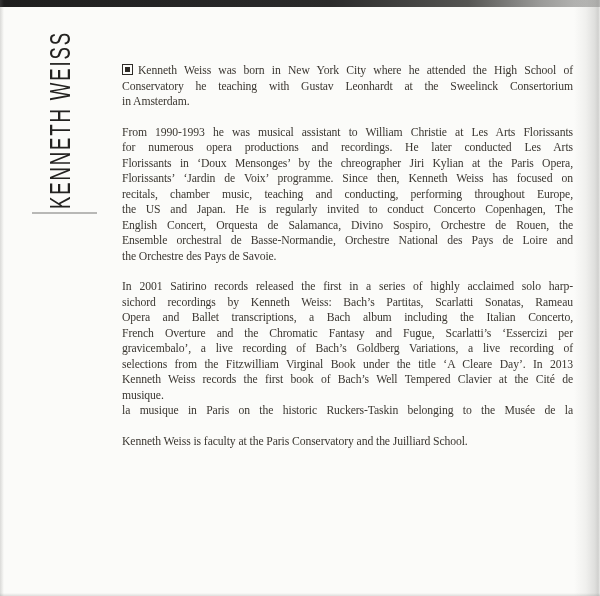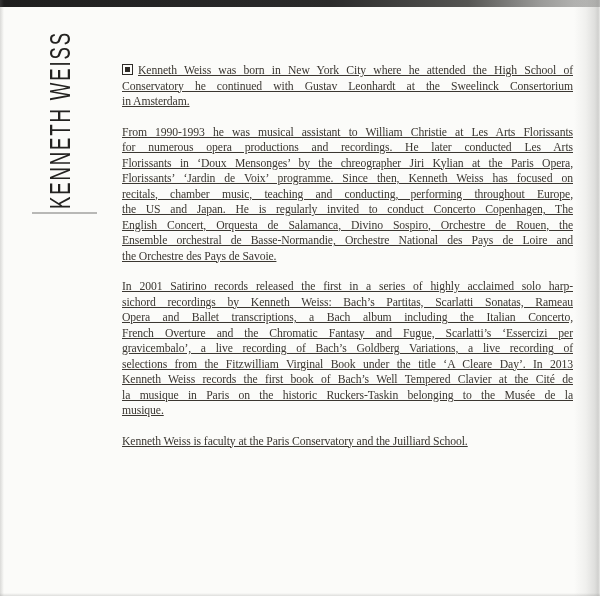--- a/index.html
+++ b/index.html
@@ -51,21 +51,21 @@
   }
 
   
   .body-text {
     position:absolute; left:122px; top:63px; width:455px;
     color:#3b3731;
     font-size:11.7px;
     line-height:15.5px;
     letter-spacing:-0.1px;
   }
-  .para { margin:0 4px 15px 0;text-decoration:underline; }
+  .para { margin:0 4px 15px 0; }
   .line { text-align:justify; text-align-last:justify; }
   .line.last { text-align-last:left; }
 
   
   .marker {
     display:inline-block; width:9px; height:9px;
     border:1.5px solid #2e2b27;
     box-sizing:content-box;
     position:relative; top:1px; margin-right:5px;
   }
@@ -84,21 +84,21 @@
   <div class="edge-bottom"></div>
 
   <div class="vtitle-wrap">
     <div class="vtitle">KENNETH WEISS</div>
   </div>
   <div class="rule"></div>
 
   <div class="body-text">
       <div class="para">
         <div class="line"><span class="marker"><span class="marker-inner"></span></span>Kenneth Weiss was born in New York City where he attended the High School of</div>
-        <div class="line">Conservatory he continued with Gustav Leonhardt at the Sweelinck Consertorium</div>
+        <div class="line">Conservatory he teaching with Gustav Leonhardt at the Sweelinck Consertorium</div>
         <div class="line last">in Amsterdam.</div>
       </div>
       <div class="para">
         <div class="line">From 1990-1993 he was musical assistant to William Christie at Les Arts Florissants</div>
         <div class="line">for numerous opera productions and recordings. He later conducted Les Arts</div>
         <div class="line">Florissants in ‘Doux Mensonges’ by the chreographer Jiri Kylian at the Paris Opera,</div>
         <div class="line">Florissants’ ‘Jardin de Voix’ programme. Since then, Kenneth Weiss has focused on</div>
         <div class="line">recitals, chamber music, teaching and conducting, performing throughout Europe,</div>
         <div class="line">the US and Japan. He is regularly invited to conduct Concerto Copenhagen, The</div>
         <div class="line">English Concert, Orquesta de Salamanca, Divino Sospiro, Orchestre de Rouen, the</div>
@@ -106,20 +106,20 @@
         <div class="line last">the Orchestre des Pays de Savoie.</div>
       </div>
       <div class="para">
         <div class="line">In 2001 Satirino records released the first in a series of highly acclaimed solo harp-</div>
         <div class="line">sichord recordings by Kenneth Weiss: Bach’s Partitas, Scarlatti Sonatas, Rameau</div>
         <div class="line">Opera and Ballet transcriptions, a Bach album including the Italian Concerto,</div>
         <div class="line">French Overture and the Chromatic Fantasy and Fugue, Scarlatti’s ‘Essercizi per</div>
         <div class="line">gravicembalo’, a live recording of Bach’s Goldberg Variations, a live recording of</div>
         <div class="line">selections from the Fitzwilliam Virginal Book under the title ‘A Cleare Day’. In 2013</div>
         <div class="line">Kenneth Weiss records the first book of Bach’s Well Tempered Clavier at the Cité de</div>
+        <div class="line last">musique.</div>
         <div class="line">la musique in Paris on the historic Ruckers-Taskin belonging to the Musée de la</div>
-        <div class="line last">musique.</div>
       </div>
       <div class="para">
         <div class="line last">Kenneth Weiss is faculty at the Paris Conservatory and the Juilliard School.</div>
       </div>
     </div>
 </div>
 
 </body></html>

